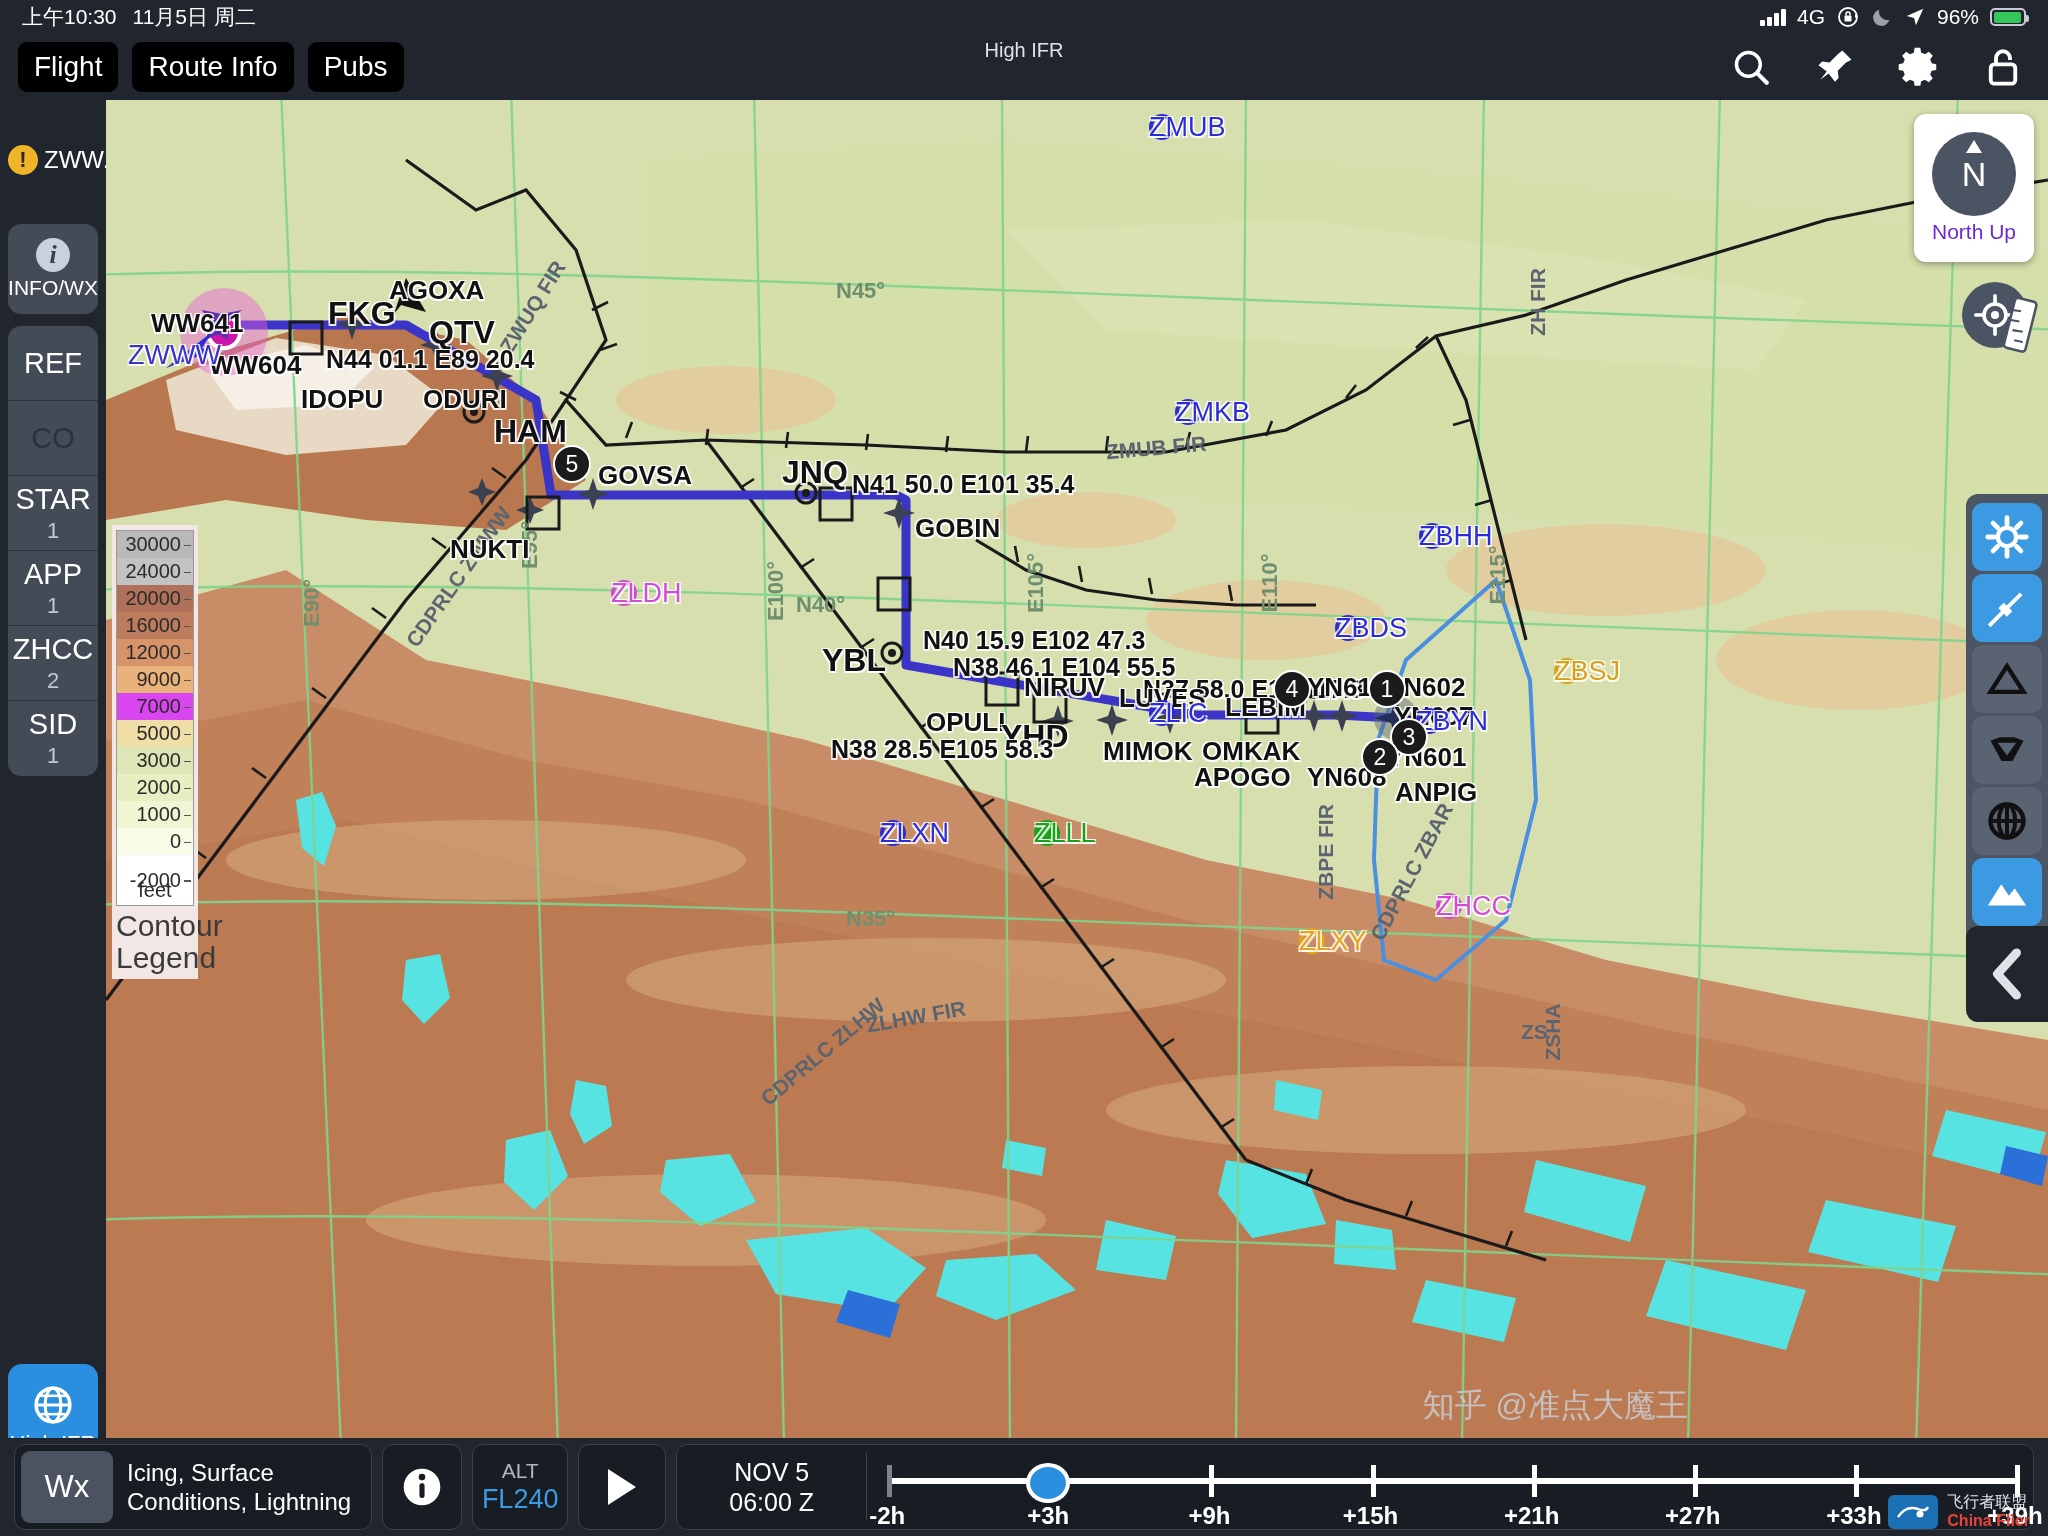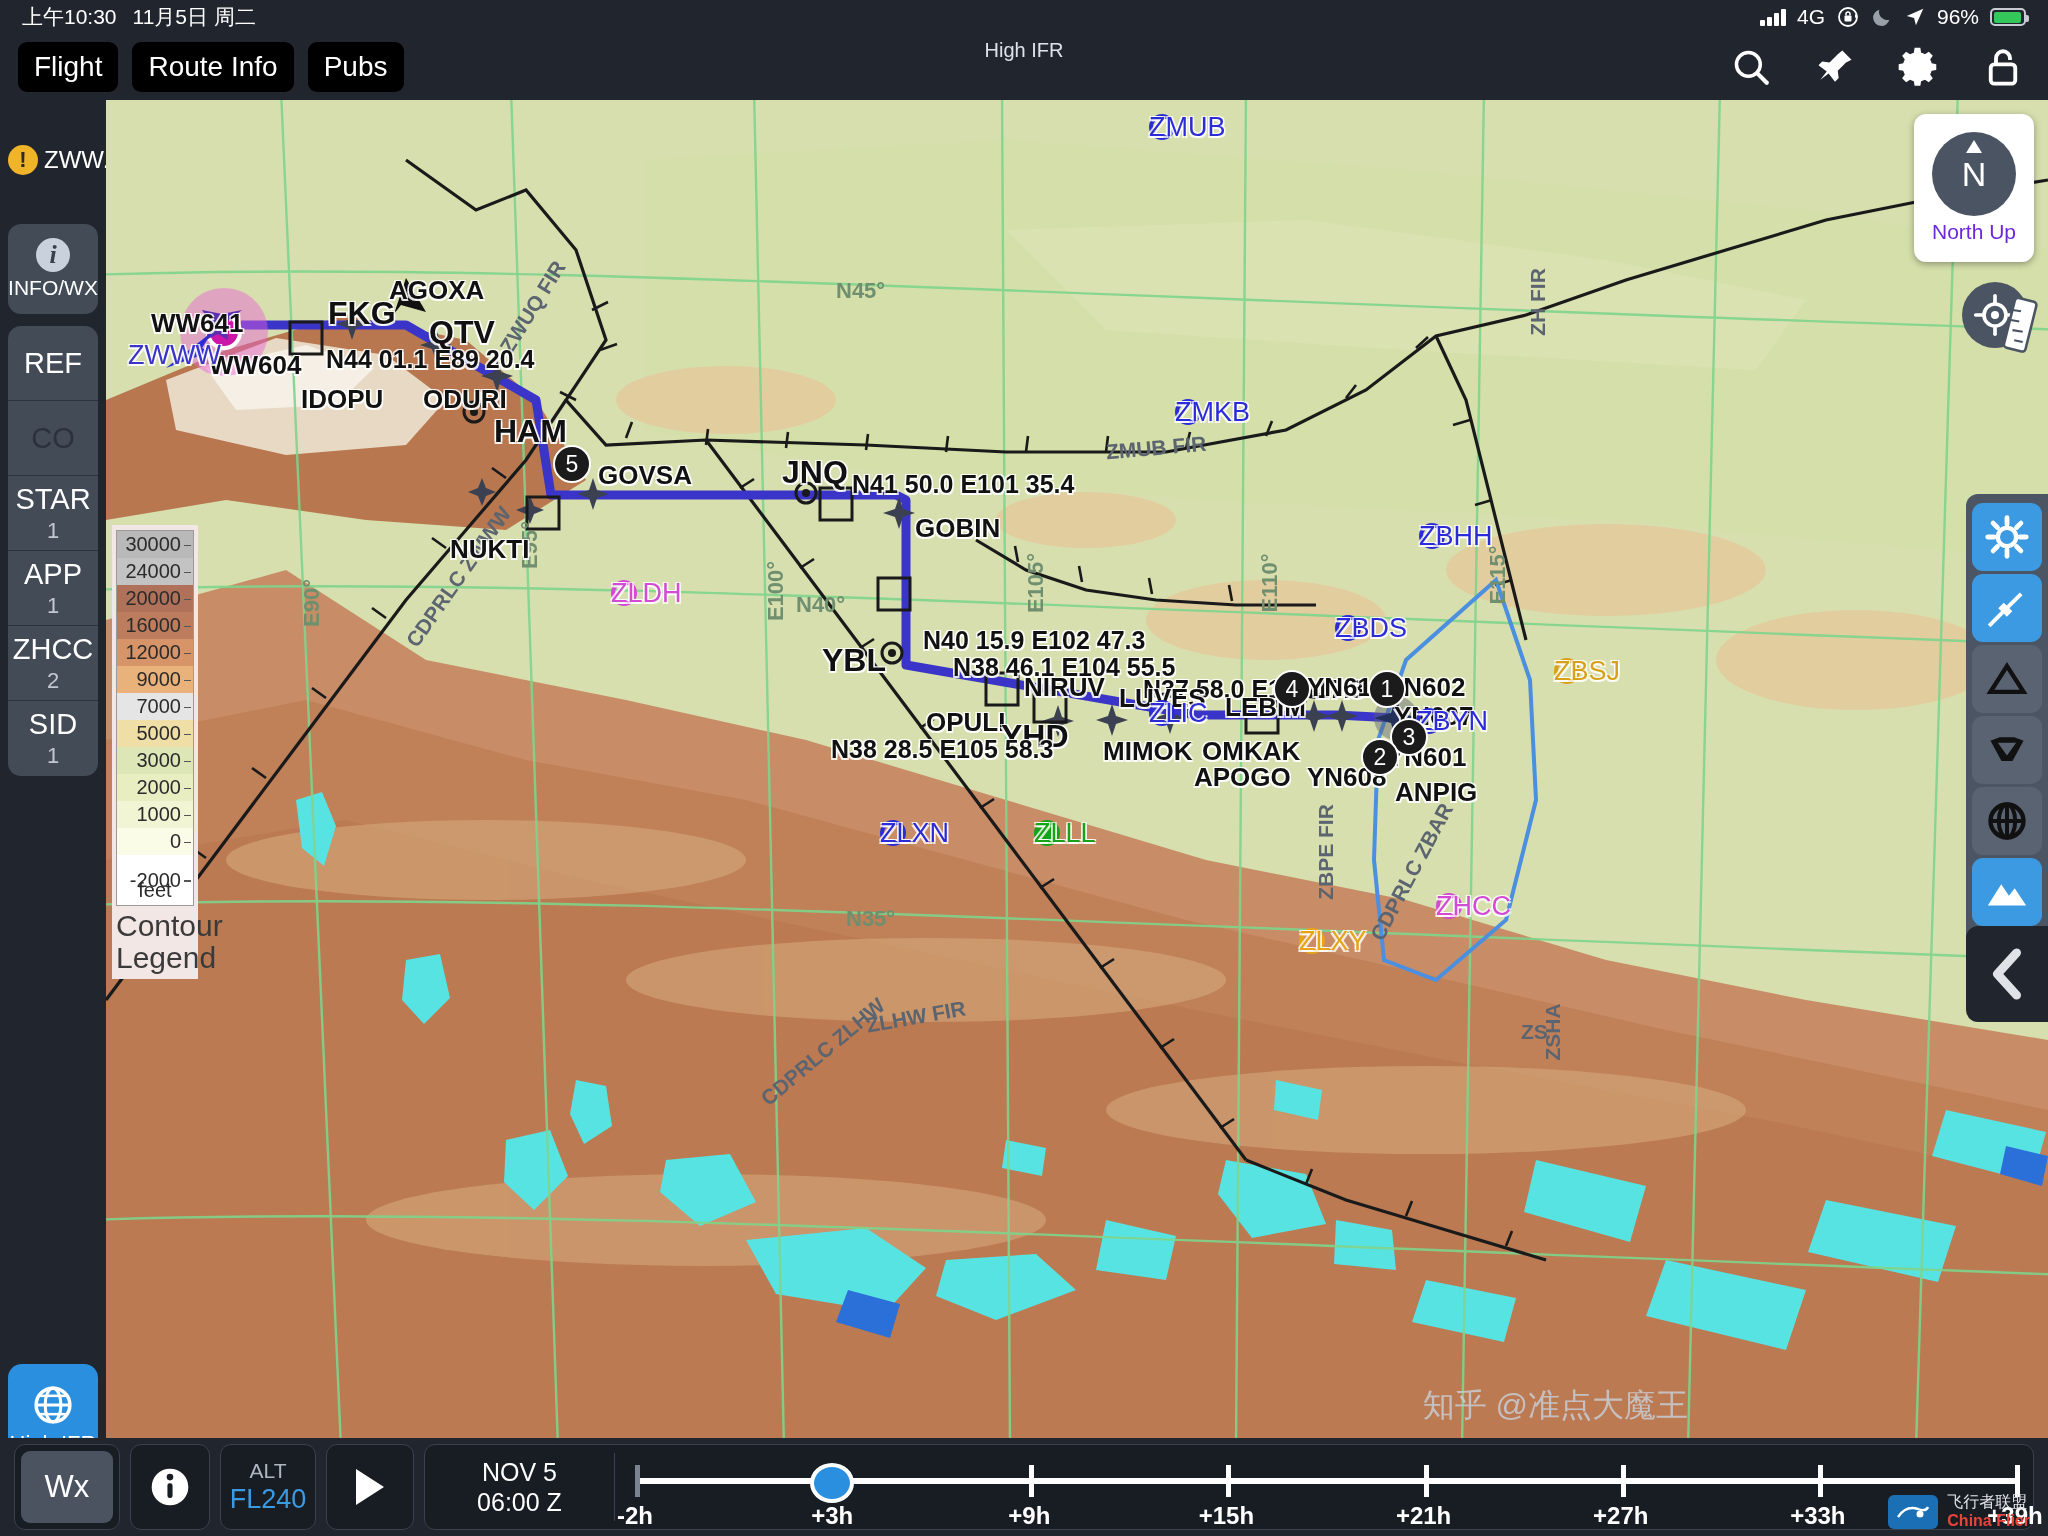--- a/index.html
+++ b/index.html
@@ -599,21 +599,21 @@
         </div>
         <div class="crow" style="background: rgb(189, 124, 94);">
           <span>16000</span>
         </div>
         <div class="crow" style="background: rgb(215, 148, 104);">
           <span>12000</span>
         </div>
         <div class="crow" style="background: rgb(234, 178, 123);">
           <span>9000</span>
         </div>
-        <div class="crow" style="background: #e5e5e5;">
+        <div class="crow" style="background: #d946ef;">
           <span>7000</span>
         </div>
         <div class="crow" style="background: rgb(239, 223, 166);">
           <span>5000</span>
         </div>
         <div class="crow" style="background: rgb(221, 230, 182);">
           <span>3000</span>
         </div>
         <div class="crow" style="background: rgb(233, 238, 194);">
           <span>2000</span>
@@ -731,20 +731,24 @@
     <svg width="40" height="54" viewBox="0 0 20 28">
         <path d="M15 3 L5 14 L15 25" fill="none" stroke="#dfe3e8" stroke-width="4.5" stroke-linecap="round" stroke-linejoin="round"></path>
       </svg>
   </div>
 </div>
 
 <div id="bottom">
   <div class="bpanel" id="wx-panel">
     <div id="wx-btn">
       <span>Wx</span>
+    </div>
+    <div id="wx-text">
+      <div>Icing, Surface</div>
+      <div>Conditions, Lightning</div>
     </div>
   </div>
   <div class="bpanel" id="info-panel">
     <svg width="44" height="44" viewBox="0 0 24 24">
       <circle cx="12" cy="12" r="10" fill="#fff"></circle>
       <rect x="10.6" y="10" width="2.8" height="8" rx="1.2" fill="#181c23"></rect>
       <circle cx="12" cy="6.6" r="1.8" fill="#181c23"></circle>
     </svg>
   </div>
   <div class="bpanel" id="alt-panel">

